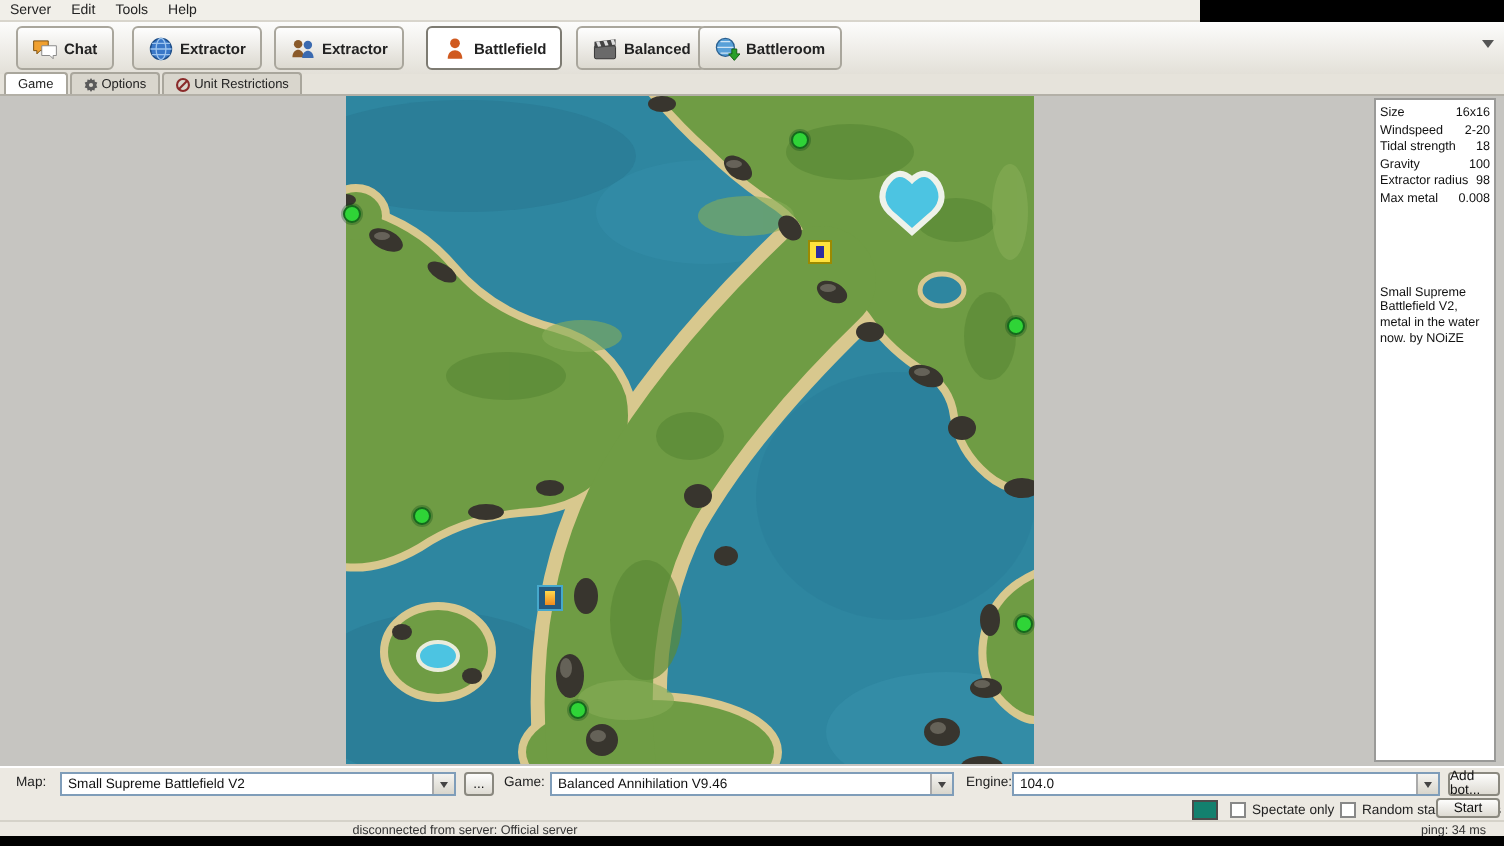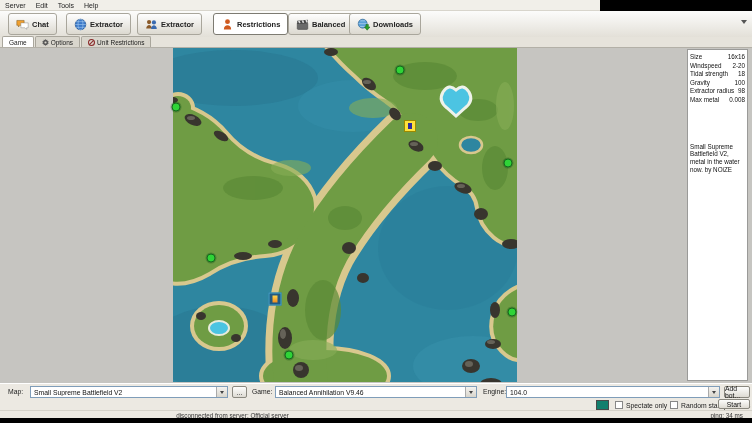--- a/index.html
+++ b/index.html
@@ -89,38 +89,38 @@
           <circle cx="11" cy="5.5" r="2.6" fill="#3a6ab0"></circle>
           <path d="M7.5 13.5c0-3 2-4.5 3.5-4.5s3.5 1.5 3.5 4.5z" fill="#3a6ab0"></path>
         </svg>
       <span class="lbl">Extractor</span>
     </div>
     <div class="tab active" style="left:213px">
       <svg viewBox="0 0 16 16">
           <circle cx="8" cy="4.5" r="3" fill="#d05a20"></circle>
           <path d="M3.5 14c0-3.5 2.2-5.2 4.5-5.2s4.5 1.7 4.5 5.2z" fill="#d05a20"></path>
         </svg>
-      <span class="lbl">Restrictions</span>
+      <span class="lbl">Battlefield</span>
     </div>
     <div class="tab" style="left:288px">
       <svg viewBox="0 0 16 16">
           <rect x="1.5" y="6" width="13" height="8" rx="1" fill="#6a6a6a" stroke="#333" stroke-width=".6"></rect>
           <path d="M1.5 3.5l13-1.5v4l-13 1.5z" fill="#444"></path>
           <path d="M2.5 3.6l2-.3 1.2 3-2 .3zM7 3l2-.3 1.2 3-2 .3zM11.5 2.5l2-.3 1 3-2 .3z" fill="#ddd"></path>
         </svg>
       <span class="lbl">Balanced</span>
     </div>
     <div class="tab" style="left:349px">
       <svg viewBox="0 0 16 16">
           <circle cx="7" cy="7" r="5.5" fill="#58a0d8" stroke="#2a6090" stroke-width=".8"></circle>
           <path d="M2 7h10M4 3.5h6M4 10.5h6" stroke="#bcd effffff" stroke-width=".7" fill="none" opacity=".01"></path>
           <path d="M2 7h10M4 3.5h6M4 10.5h6" stroke="#cfe4f4" stroke-width=".7" fill="none"></path>
           <path d="M11 8h3v3h2l-3.5 4L9 11h2z" fill="#2aa02a" stroke="#156015" stroke-width=".6"></path>
         </svg>
-      <span class="lbl">Downloads</span>
+      <span class="lbl">Battleroom</span>
     </div>
     <div id="overflow-arrow"></div>
   </div>
 
   <div id="subtabs">
     <div class="subtab active">
       <span class="lbl">Game</span>
     </div>
     <div class="subtab">
       <svg viewBox="0 0 8 8">

